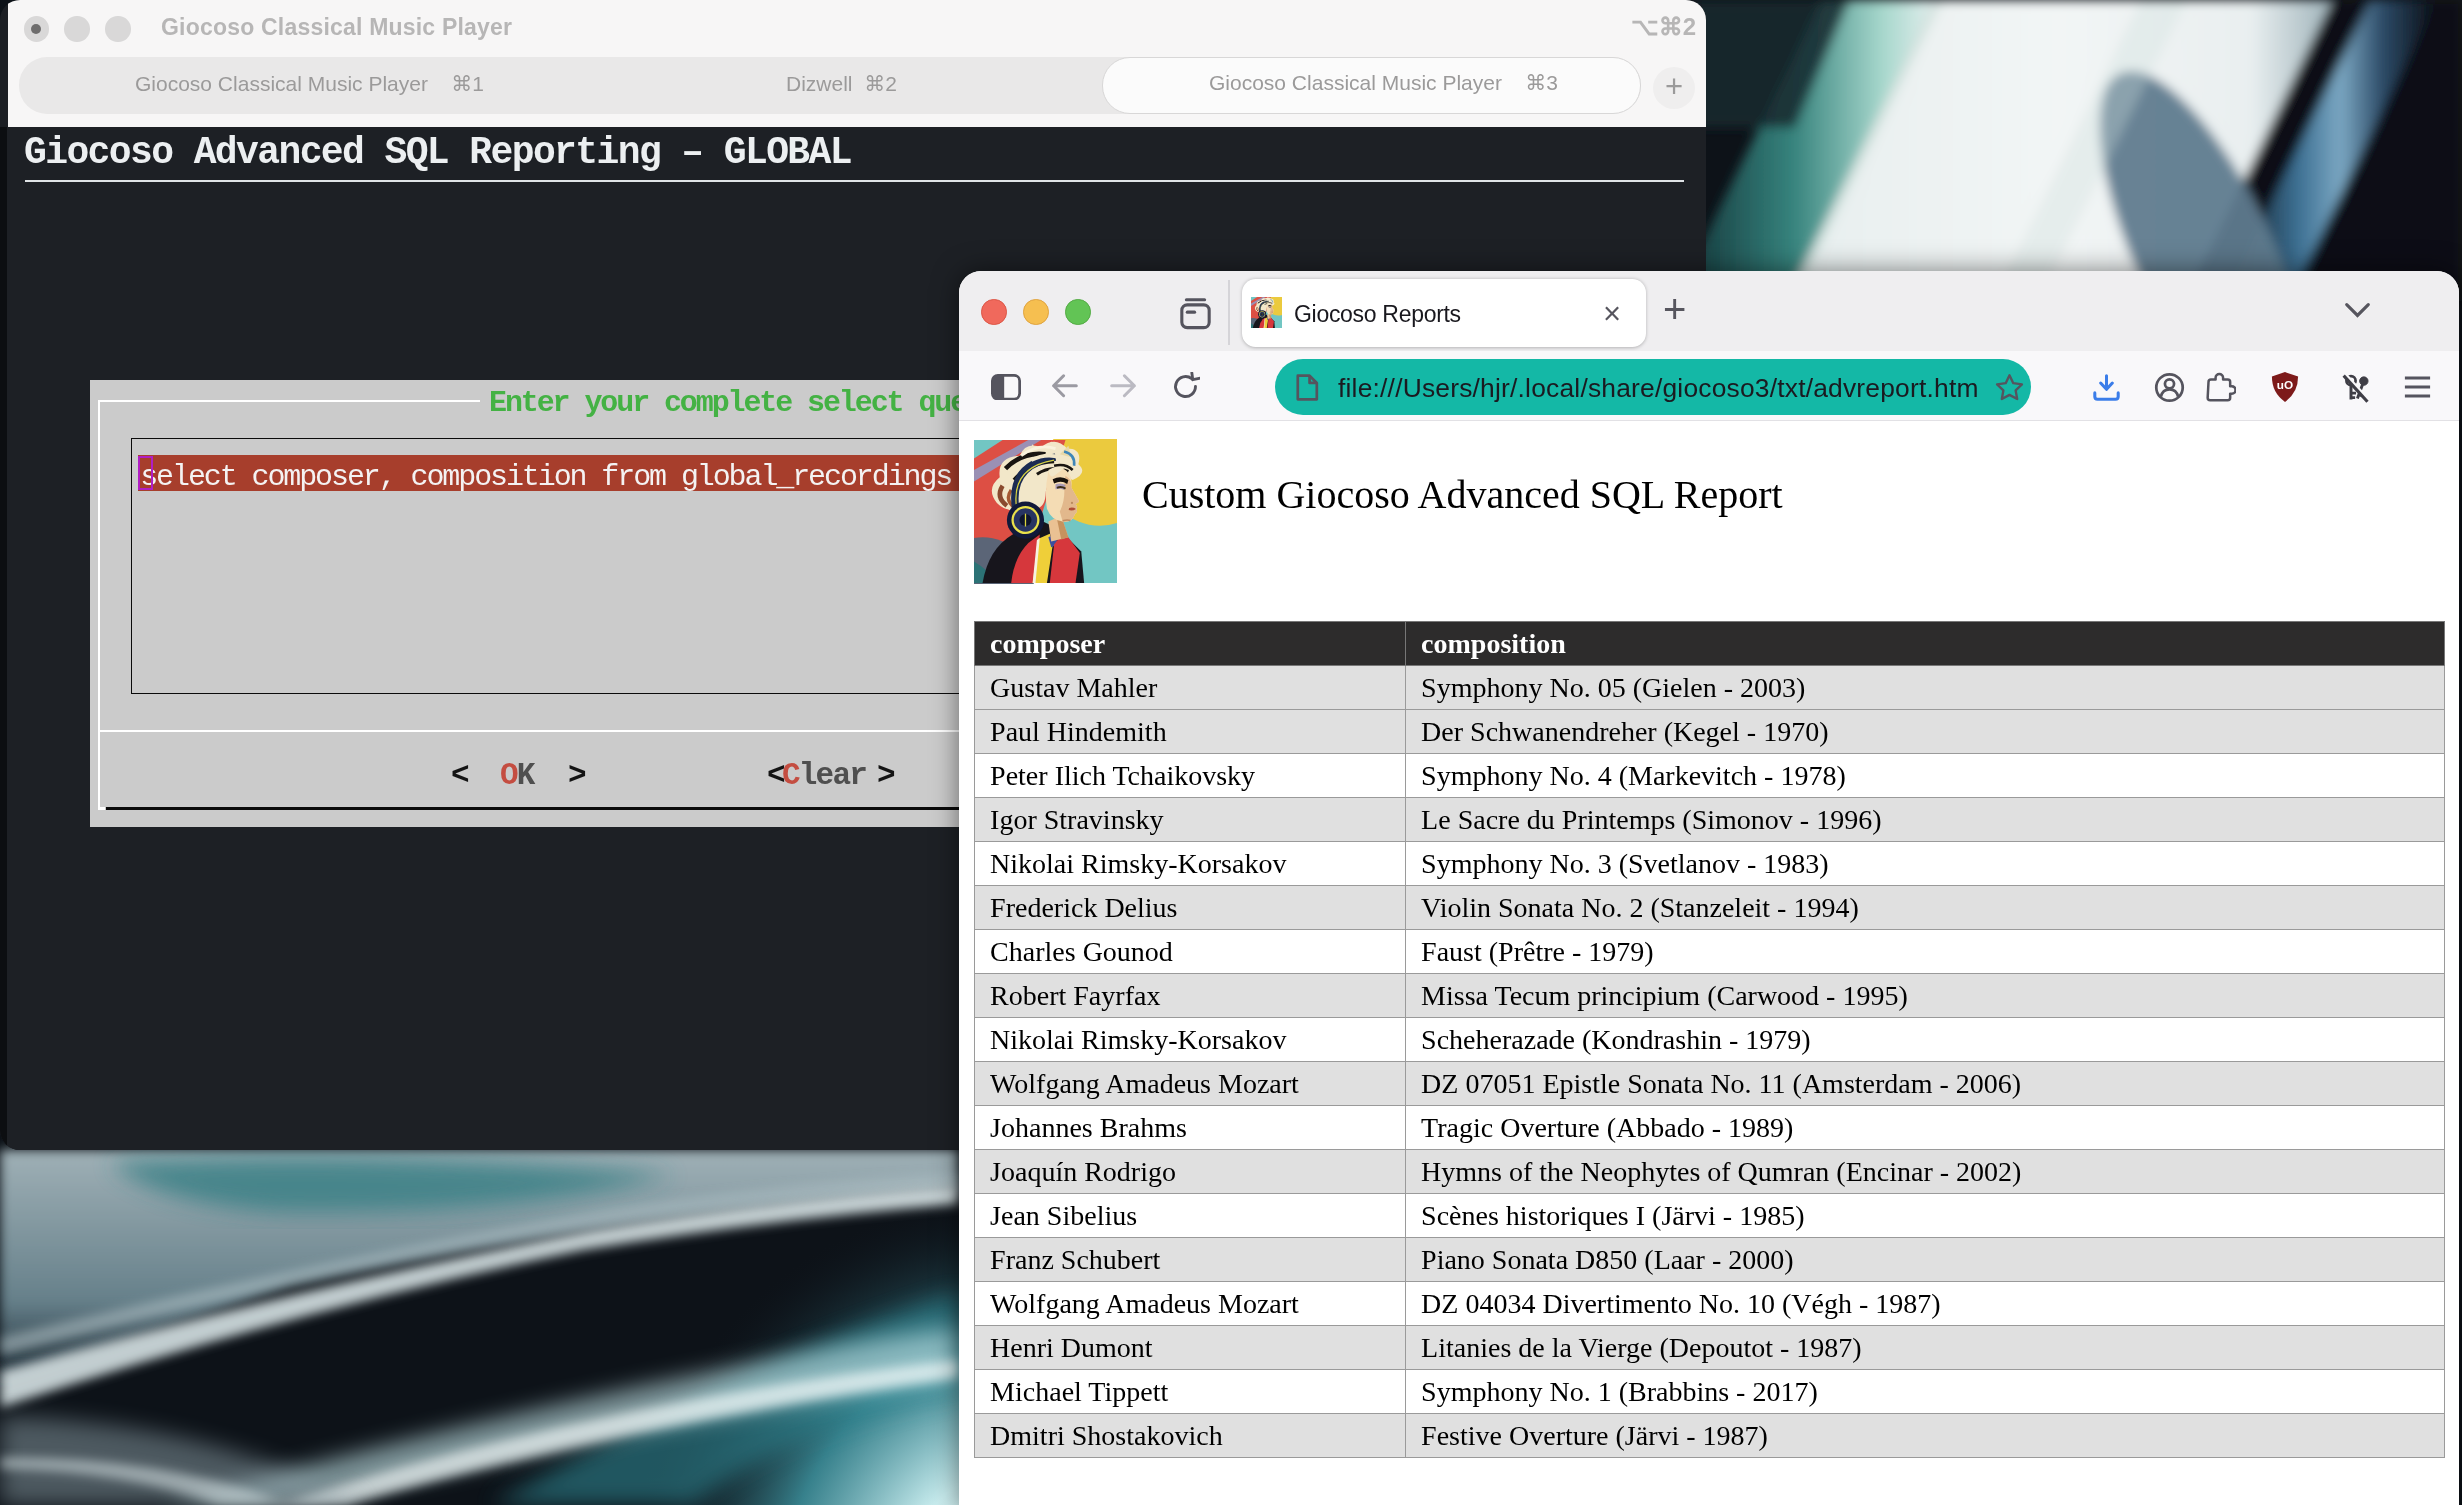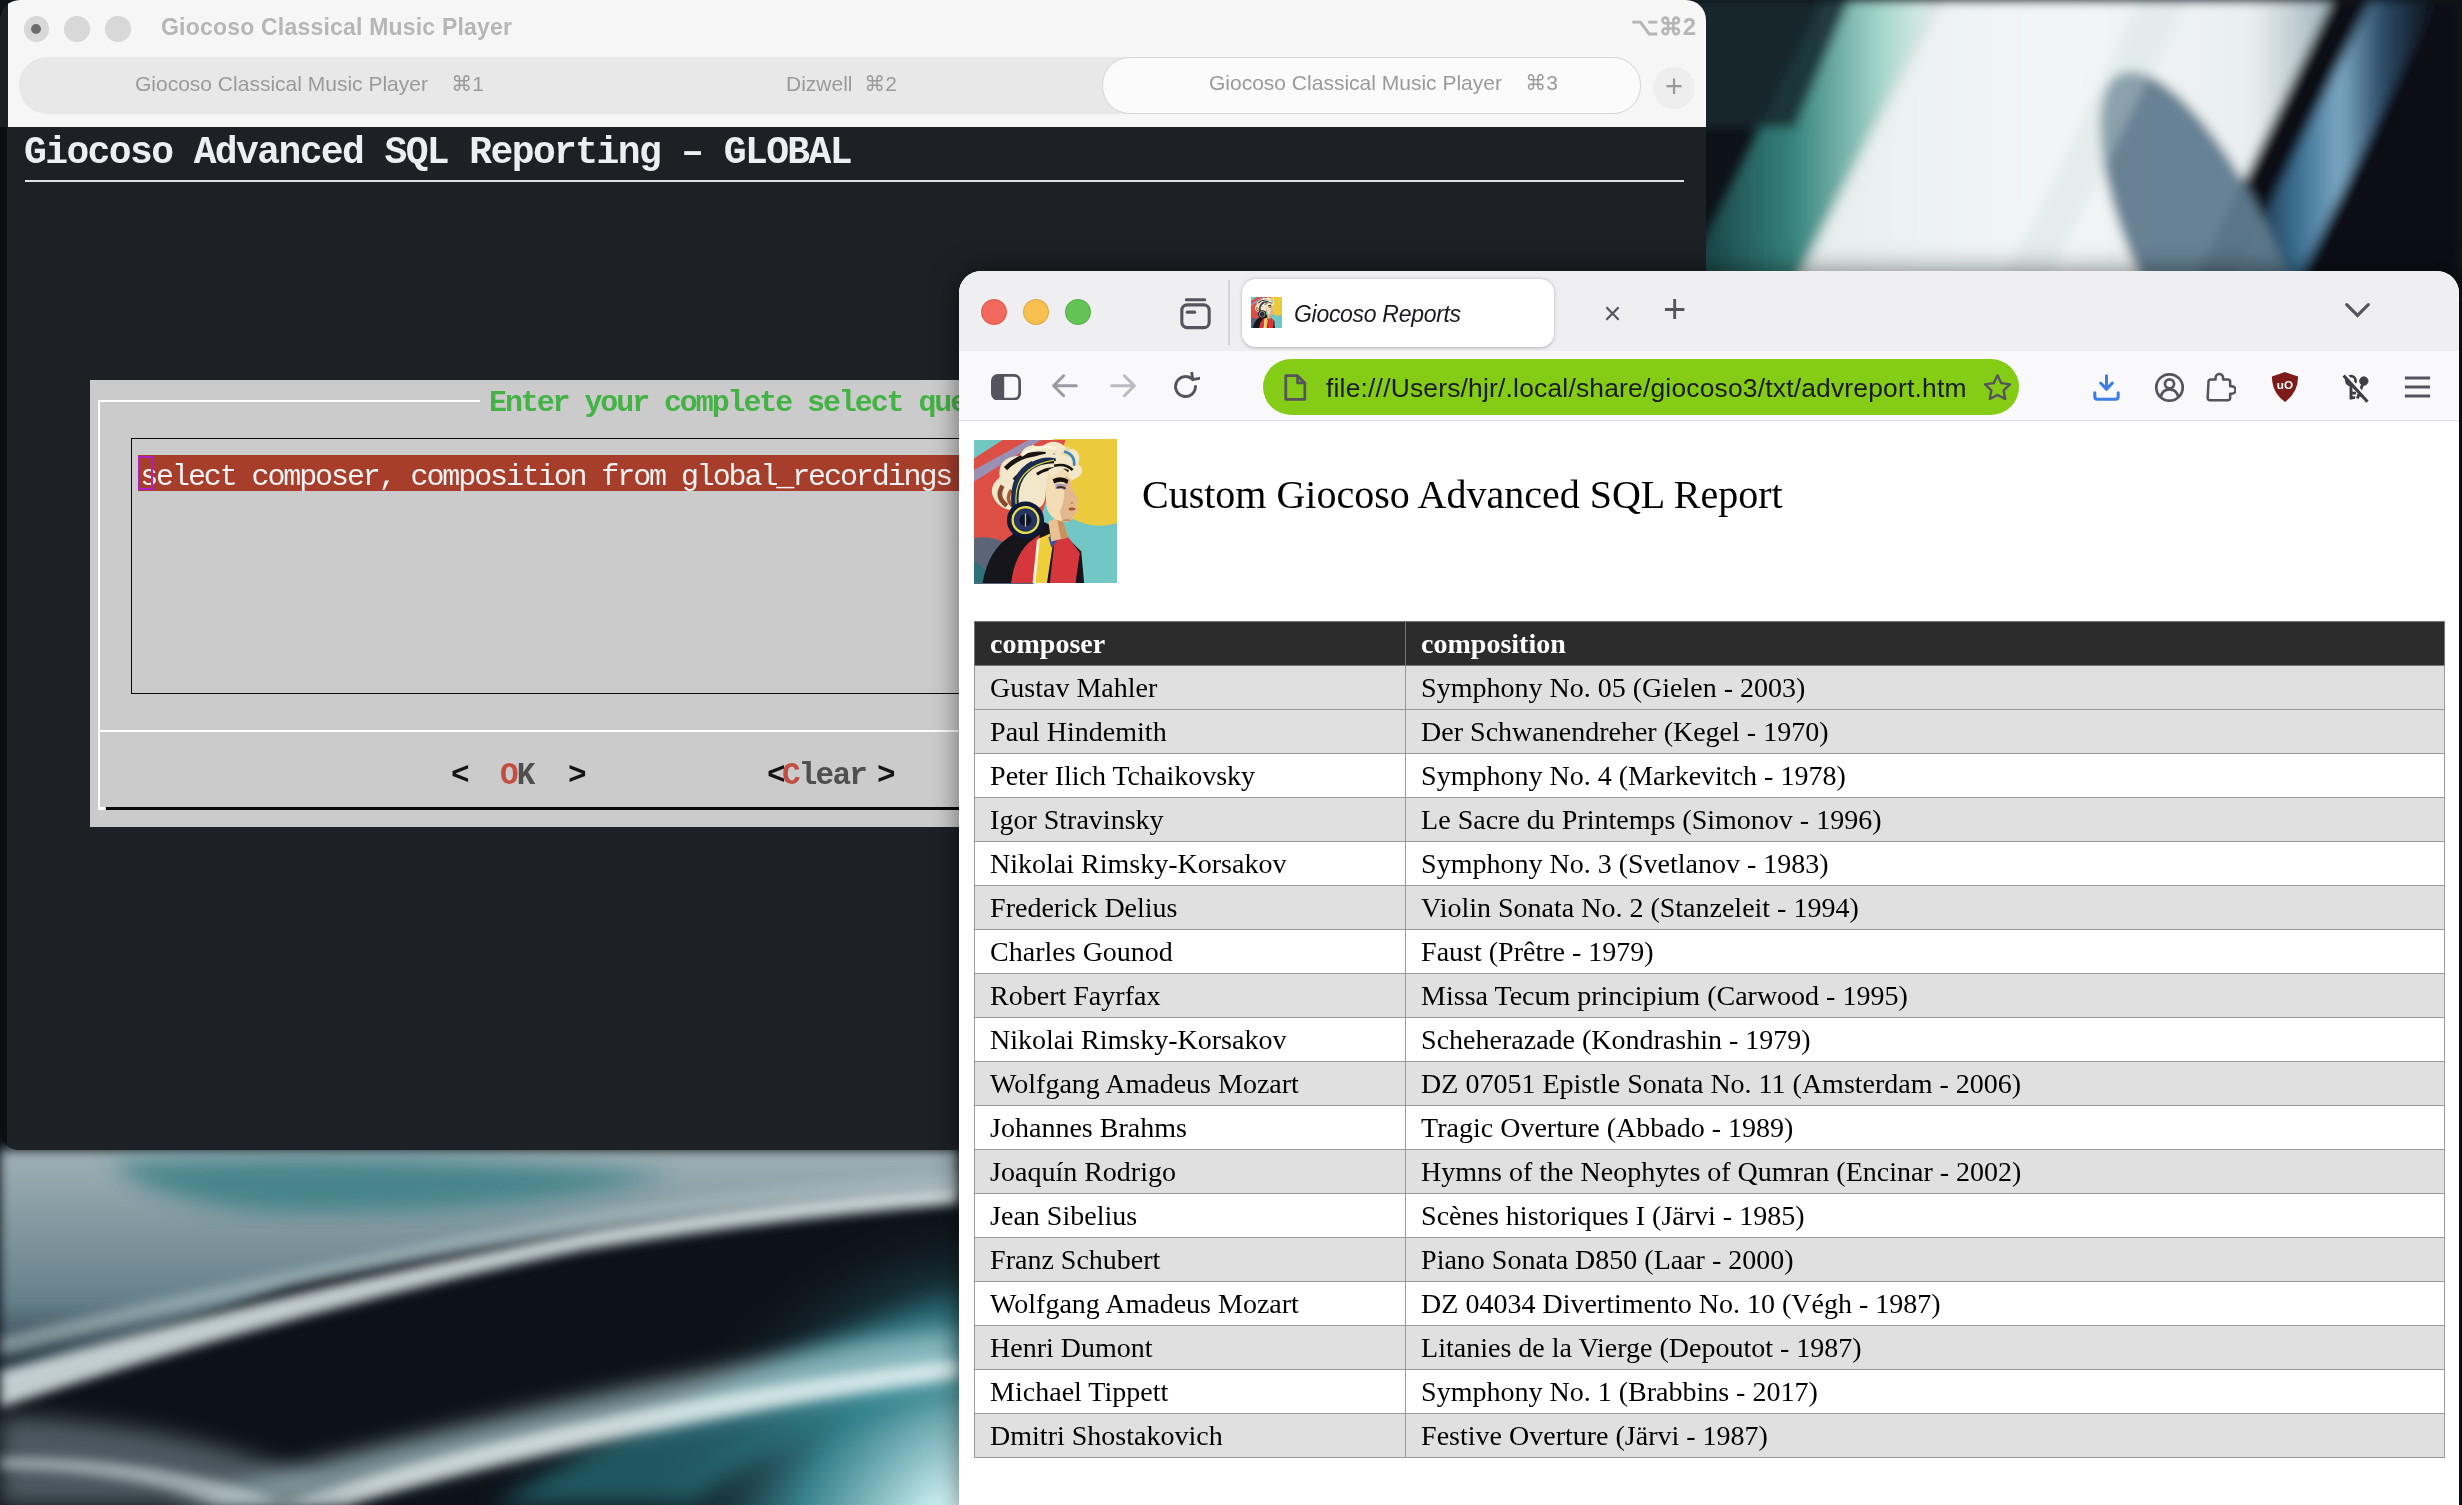--- a/index.html
+++ b/index.html
@@ -33,26 +33,26 @@
   #dlg-cursor { position:absolute; left:0px; top:1.8px; width:14.6px; height:34px; border:2.7px solid #b01ec4; }
   #dlg-sep { position:absolute; left:8.2px; top:350px; right:0px; height:1.8px; background:#ffffff; }
   .dlg-btn { position:absolute; top:378px; font-family:"Liberation Mono", monospace; font-size:31px; font-weight:bold; letter-spacing:-1.8px; color:#4f4f4f; white-space:pre; }
   .dlg-btn .hot { color:#c44d41; }
   .dlg-btn .br { color:#141414; }
 
   
   #browser { left:959px; top:271px; width:1500px; height:1239px; border-radius:22px 22px 0 0; background:#fff; overflow:hidden; box-shadow:0 0 27px rgba(0,0,0,0.5); }
   #tabstrip { position:absolute; left:0; top:0; width:100%; height:80px; background:#efeef0; }
   .bl-circle { position:absolute; top:28px; width:25.5px; height:25.5px; border-radius:50%; }
-  #btab { position:absolute; left:283px; top:8.2px; width:312px; height:68px; background:#ffffff; border-radius:13.7px; box-shadow:0 0.9px 3.6px rgba(0,0,0,0.25);font-style:italic; }
+  #btab { position:absolute; left:283px; top:8.2px; width:404px; height:68px; background:#ffffff; border-radius:13.7px; box-shadow:0 0.9px 3.6px rgba(0,0,0,0.25); }
   #btab-title { position:absolute; left:52px; top:22px; font-size:23px; letter-spacing:-0.3px; color:#19181e; }
   #btab-x { position:absolute; left:361px; top:16.4px; font-size:31px; color:#56555e; }
   #bplus { position:absolute; left:704px; top:16.4px; font-size:40px; font-weight:300; color:#56555e; }
   #toolbar { position:absolute; left:0; top:80px; width:100%; height:70px; background:#f9f8fa; border-bottom:1.8px solid #e2e1e5; }
-  #urlpill { position:absolute; left:304px; top:8.2px; width:756px; height:56px; background:#84cc16; border-radius:28px; }
+  #urlpill { position:absolute; left:316px; top:8.2px; width:756px; height:56px; background:#14b8a6; border-radius:28px; }
   #urltext { position:absolute; left:63px; top:13.7px; font-size:26.4px; color:#1b1a20; letter-spacing:0.2px; white-space:nowrap; }
   #bcontent { position:absolute; left:0; top:150px; width:100%; height:1089px; background:#ffffff; }
 
   
   #h1 { position:absolute; left:183px; top:50px; font-family:"Liberation Serif", serif; font-size:40px; font-weight:normal; color:#000; white-space:nowrap; }
   #rtable { position:absolute; left:14.6px; top:200px; width:1471px; border-collapse:collapse; font-family:"Liberation Serif", serif; font-size:28px; color:#000;border-radius:30px; }
   #rtable th { background:#2d2c2c; color:#fff; text-align:left; font-weight:bold; height:44px; padding:0 0 0 15.5px; border:0.9px solid #777; }
   #rtable td { height:44px; padding:0 0 0 15.5px; border:0.9px solid #9a9a9a; }
   #rtable tr.g td { background:#e0e0e0; }
   #rtable { border:1.8px solid #9e9e9e; }

